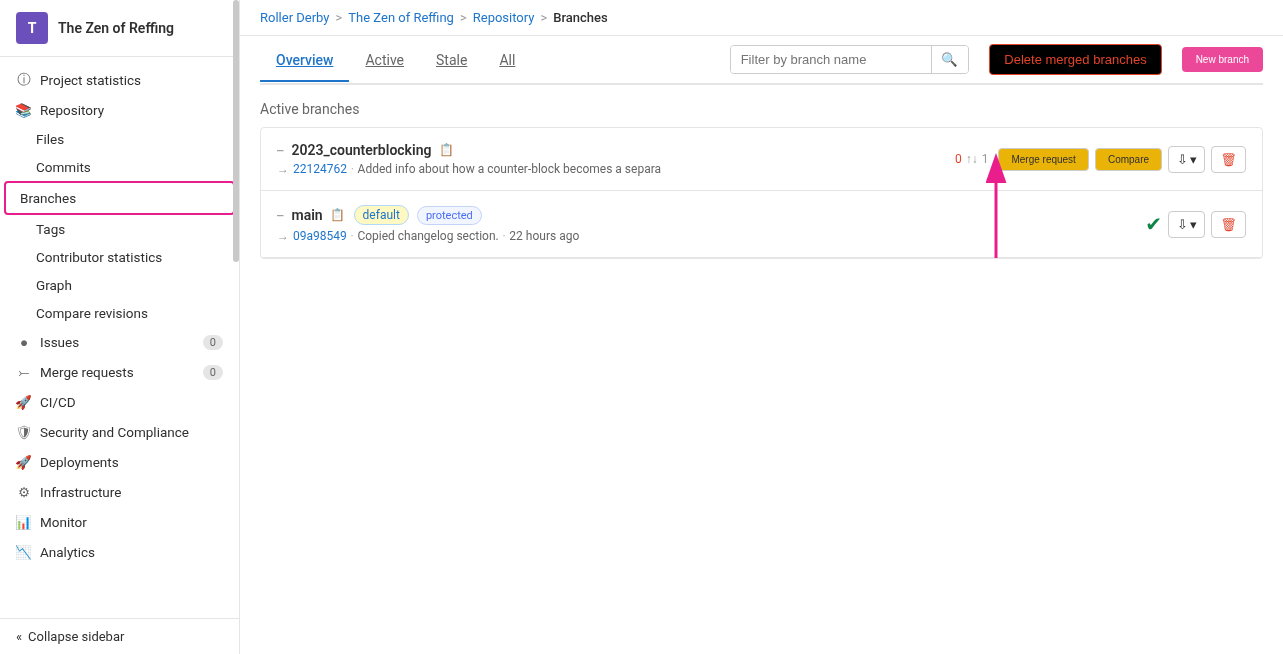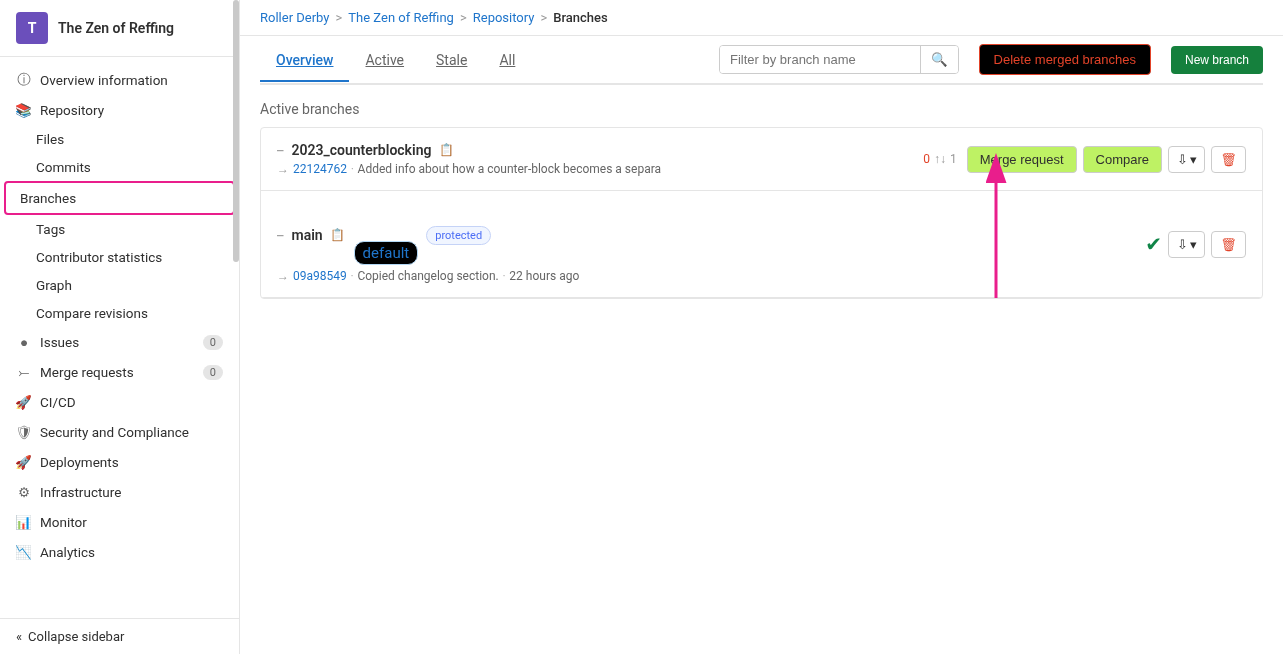--- a/index.html
+++ b/index.html
@@ -162,27 +162,27 @@
     .btn-delete {
       background: #000000;
       border: 1px solid #e24329;
       color: #e24329;
       padding: 7px 14px;
       border-radius: 4px;
       cursor: pointer;
       font-size: 13px;
     }
     .btn-new-branch {
-      background: #15803d;
+      background: #ec4899;
       border: none;
       color: #fff;
       padding: 7px 14px;
       border-radius: 4px;
       cursor: pointer;
-      font-size: 12px;
+      font-size: 10px;
       font-weight: 500;
     }
 
     
     .section-label {
       font-size: 14px;
       color: #666;
       margin-bottom: 10px;
       padding: 0;
     }
@@ -206,27 +206,26 @@
       margin-bottom: 4px;
     }
     .branch-icon { color: #666; font-size: 13px; }
     .branch-name {
       font-weight: 600;
       font-size: 14px;
       color: #303030;
     }
     .copy-icon { color: #999; cursor: pointer; font-size: 12px; }
     .tag-default {
-      background: #000000;
+      background: #fef9c3;
       color: #1f75cb;
       border: 1px solid #b3d8f5;
       border-radius: 10px;
       padding: 2px 8px;
-      font-size: 15px;
-      margin-top: 36px;
+      font-size: 12px;
     }
     .tag-protected {
       background: #f0f5ff;
       color: #4c6ef5;
       border: 1px solid #c5d3f7;
       border-radius: 10px;
       padding: 2px 8px;
       font-size: 11px;
     }
     .branch-commit {
@@ -239,25 +238,25 @@
     .ahead-behind {
       display: flex; align-items: center; gap: 4px;
       color: #999; font-size: 12px; min-width: 60px; justify-content: flex-end;
     }
     .ahead { color: #e24329; }
     .behind { color: #999; }
     .branch-actions {
       display: flex; align-items: center; gap: 6px;
     }
     .btn-action {
-      background: #bef264;
+      background: #eab308;
       border: 1px solid #ccc;
       border-radius: 4px;
       padding: 5px 12px;
-      font-size: 13px;
+      font-size: 10px;
       cursor: pointer;
       color: #303030;
     }
     .btn-icon {
       background: #fff;
       border: 1px solid #ccc;
       border-radius: 4px;
       padding: 5px 8px;
       font-size: 13px;
       cursor: pointer;
@@ -282,21 +281,21 @@
 <body>
 
 <div class="sidebar">
   <div class="sidebar-header">
     <div class="sidebar-avatar">T</div>
     <span class="sidebar-title">The Zen of Reffing</span>
   </div>
   <nav class="sidebar-nav">
     <div class="nav-item">
       <span class="nav-icon">ⓘ</span>
-      <span>Overview information</span>
+      <span>Project statistics</span>
     </div>
     <div class="nav-item">
       <span class="nav-icon">📚</span>
       <span>Repository</span>
     </div>
     <div class="nav-sub-item">
       <span>Files</span>
     </div>
     <div class="nav-sub-item">
       <span>Commits</span>

